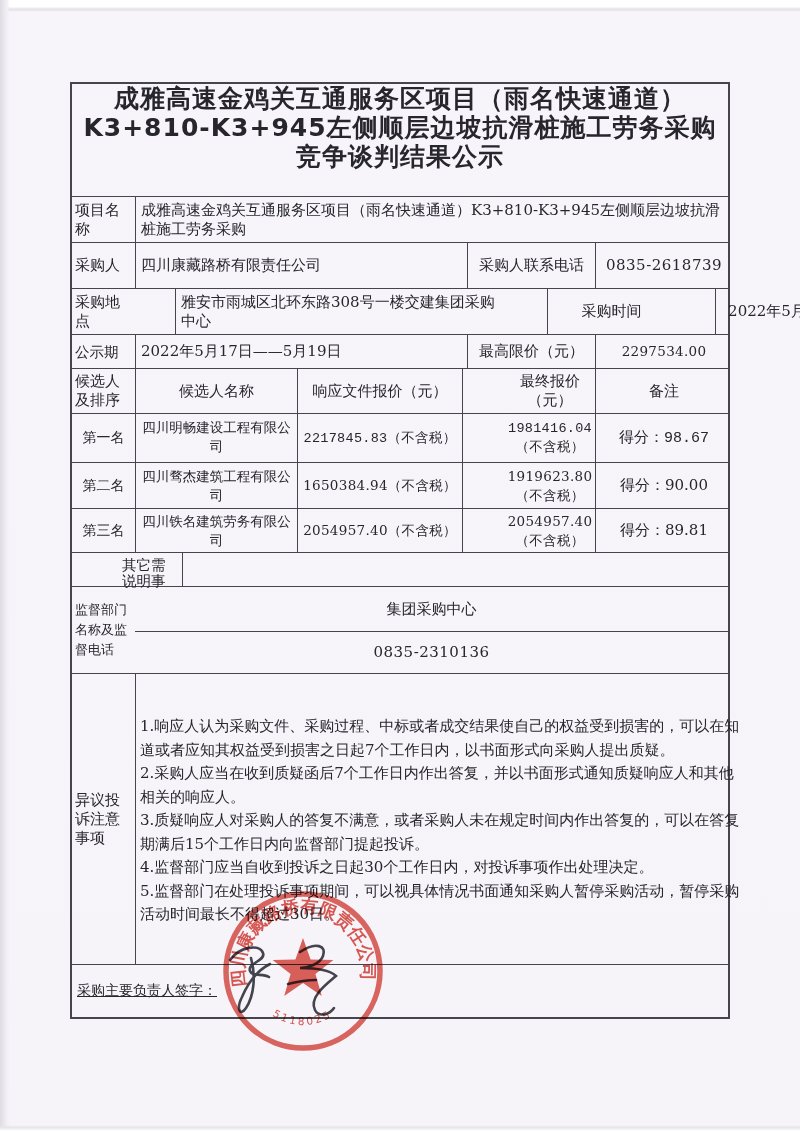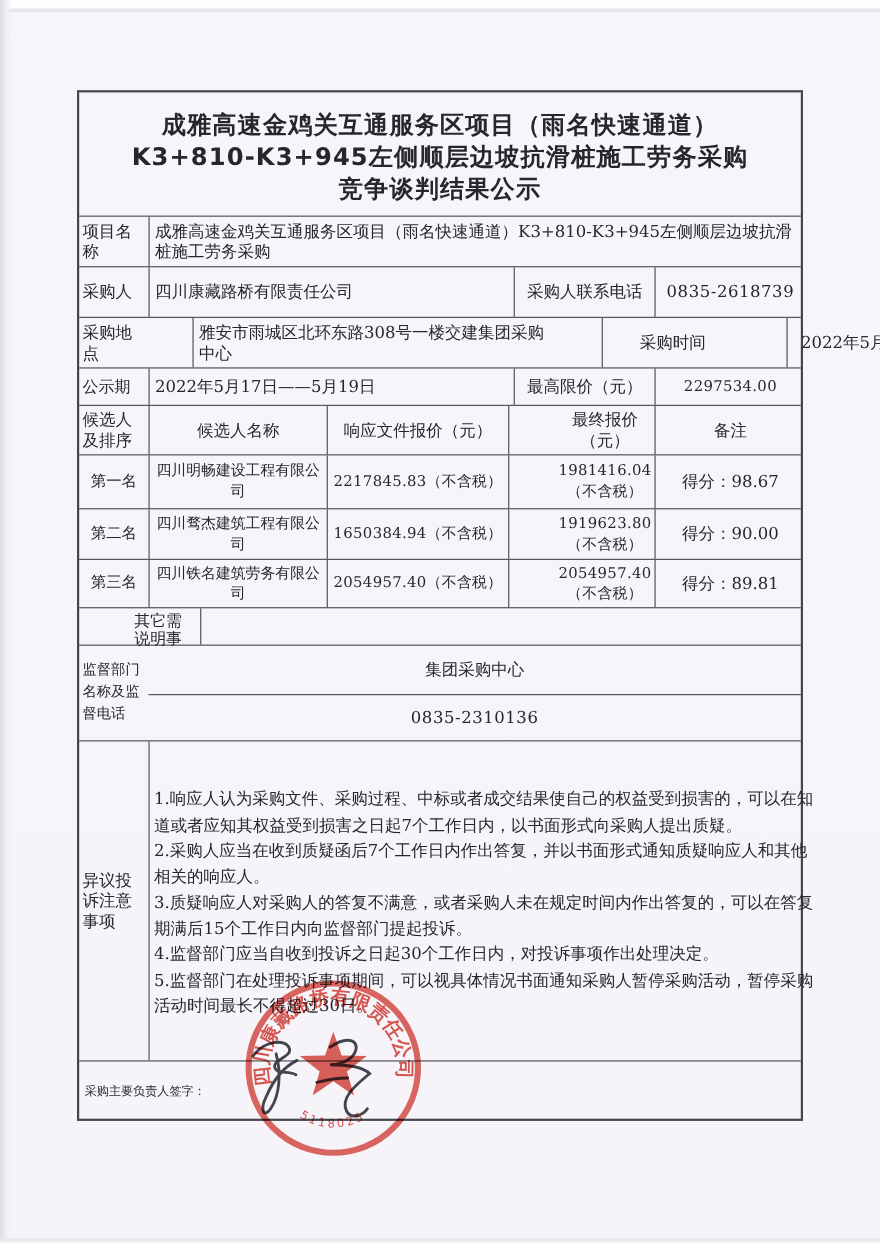--- a/index.html
+++ b/index.html
@@ -25,23 +25,23 @@
   .edge-left{position:absolute;left:0;top:0;width:10px;height:1131px;
     background:linear-gradient(90deg,#dedbe2,#f2f0f5 70%,rgba(246,244,249,0));}
   .edge-bottom{position:absolute;left:0;bottom:0;width:800px;height:6px;
     background:linear-gradient(0deg,#ffffff,#e7e4ea 60%,rgba(246,244,249,0));}
 
   .doc-table{
     position:absolute;left:70px;top:82px;width:660px;
     border:2px solid var(--line);
     background:transparent;
   }
-  .t-title{height:112px;padding-top:16px;text-align:center;
+  .t-title{height:112px;text-align:center;
     font-family:"DejaVu Sans", sans-serif;font-weight:bold;
-    font-size:22px;line-height:29px;letter-spacing:1px;}
+    font-size:25px;line-height:29px;letter-spacing:1px;}
   .row{display:flex;border-top:1.5px solid var(--line);}
   .cell{border-left:1.5px solid var(--line);display:flex;align-items:center;
     padding:2px 5px;font-size:15px;line-height:19px;}
   .cell:first-child{border-left:none;}
   .lab{width:63px;flex:none;padding:2px 3px;}
   .ctr{justify-content:center;text-align:center;}
   .num{font-size:13.5px;letter-spacing:.3px;}
   
   .vA{width:332px;flex:none;}
   .kA{width:128px;flex:none;}
@@ -50,35 +50,35 @@
   .c2{width:162px;flex:none;}
   .c3{width:165px;flex:none;}
   .c4{width:133px;flex:none;padding-left:47px;}
   .c5{width:137px;flex:none;}
   .r1{height:46px;}
   .r2{height:46px;}
   .r3{height:46px;gap:40px;}
   .r4{height:34px;}
   .r4 .lab,.r9 .lab{line-height:16px;font-size:14.5px;}
   .r5{height:45px;}
-  .r6{height:49px;}
+  .r6{height:49px;font-family:Liberation Mono, monospace;}
   .r7{height:46px;}
   .r8{height:44px;}
   .r9{height:34px;}
   .rsup{height:87px;}
   .sup-right{display:flex;flex-direction:column;flex:1;}
   .sup-right .sub{flex:none;height:44px;display:flex;align-items:center;justify-content:center;
     font-size:15px;}
   .sup-right .sub + .sub{border-top:1.5px solid var(--line);height:41.5px;}
   .r12{height:291px;}
   .obj-cell{flex:1;display:flex;flex-direction:column;justify-content:center;
     padding:10px 0 6px 4px;}
   .obj-cell .it{font-size:15px;line-height:23.5px;margin-right:-16px;}
   .r13{height:53px;border-top:1.5px solid var(--line);}
-  .sig-row{display:flex;align-items:center;padding-left:5px;font-size:11px;height:100%;}
+  .sig-row{display:flex;align-items:center;padding-left:5px;font-size:14px;height:100%;text-decoration:underline;}
   .lab-top{align-items:flex-start;padding-top:4px;margin-left:47px;}
   .small-gap{letter-spacing:.5px;}
 
   .stamp{position:absolute;left:216px;top:884px;width:174px;height:174px;
     opacity:.88;mix-blend-mode:multiply;z-index:6;pointer-events:none;}
   .signature{position:absolute;left:218px;top:938px;width:150px;height:90px;
     z-index:5;pointer-events:none;}
 </style>
 </head>
 <body>

